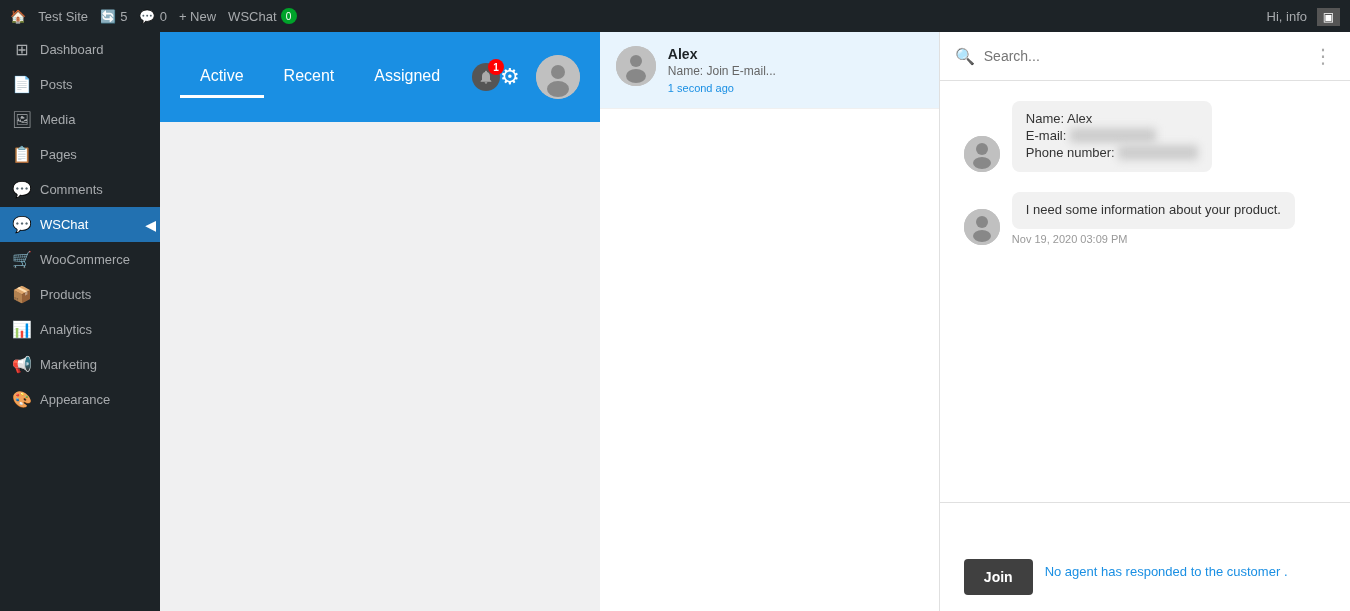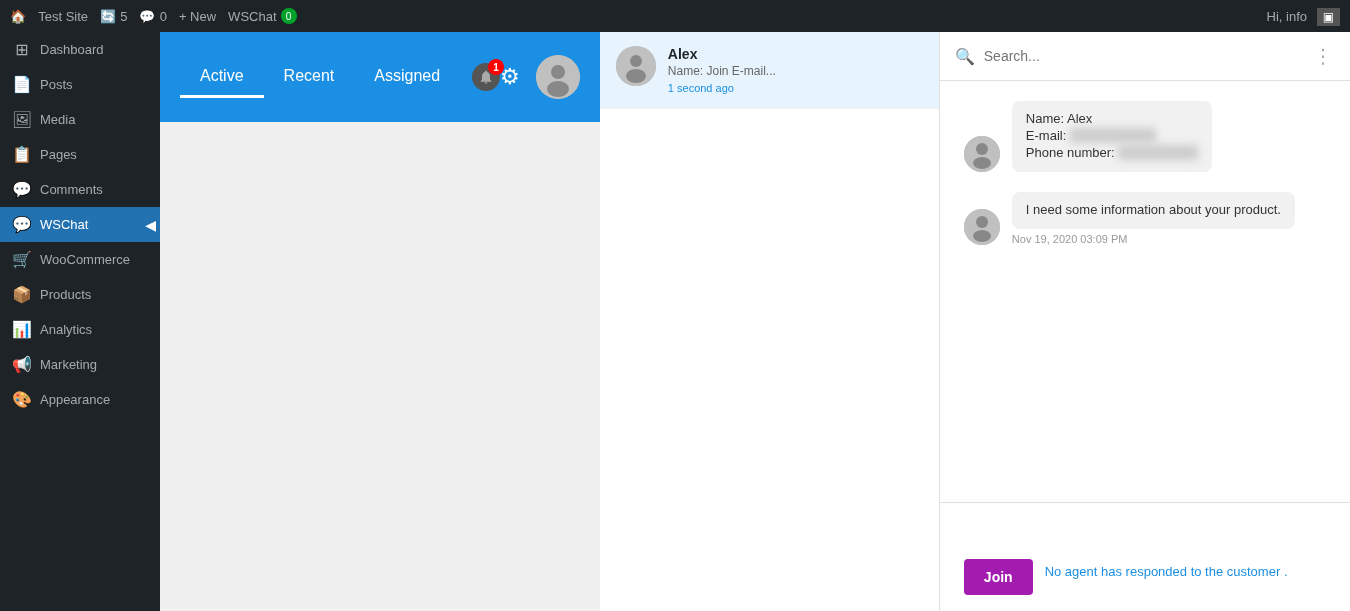--- a/index.html
+++ b/index.html
@@ -263,21 +263,21 @@
     .msg-time { font-size: 11px; color: #999; margin-top: 4px; }
 
     .chat-footer {
       padding: 16px 24px;
       border-top: 1px solid #e0e0e0;
       display: flex;
       align-items: center;
       gap: 12px;
     }
     .join-btn {
-      background: #a21caf;
+      background: #404040;
       color: #fff;
       border: none;
       border-radius: 4px;
       padding: 10px 20px;
       font-size: 14px;
       cursor: pointer;
       font-weight: 600;
       margin-top: 40px;
     }
     .no-agent-text { font-size: 13px; color: #333; margin-top: 29px; }

